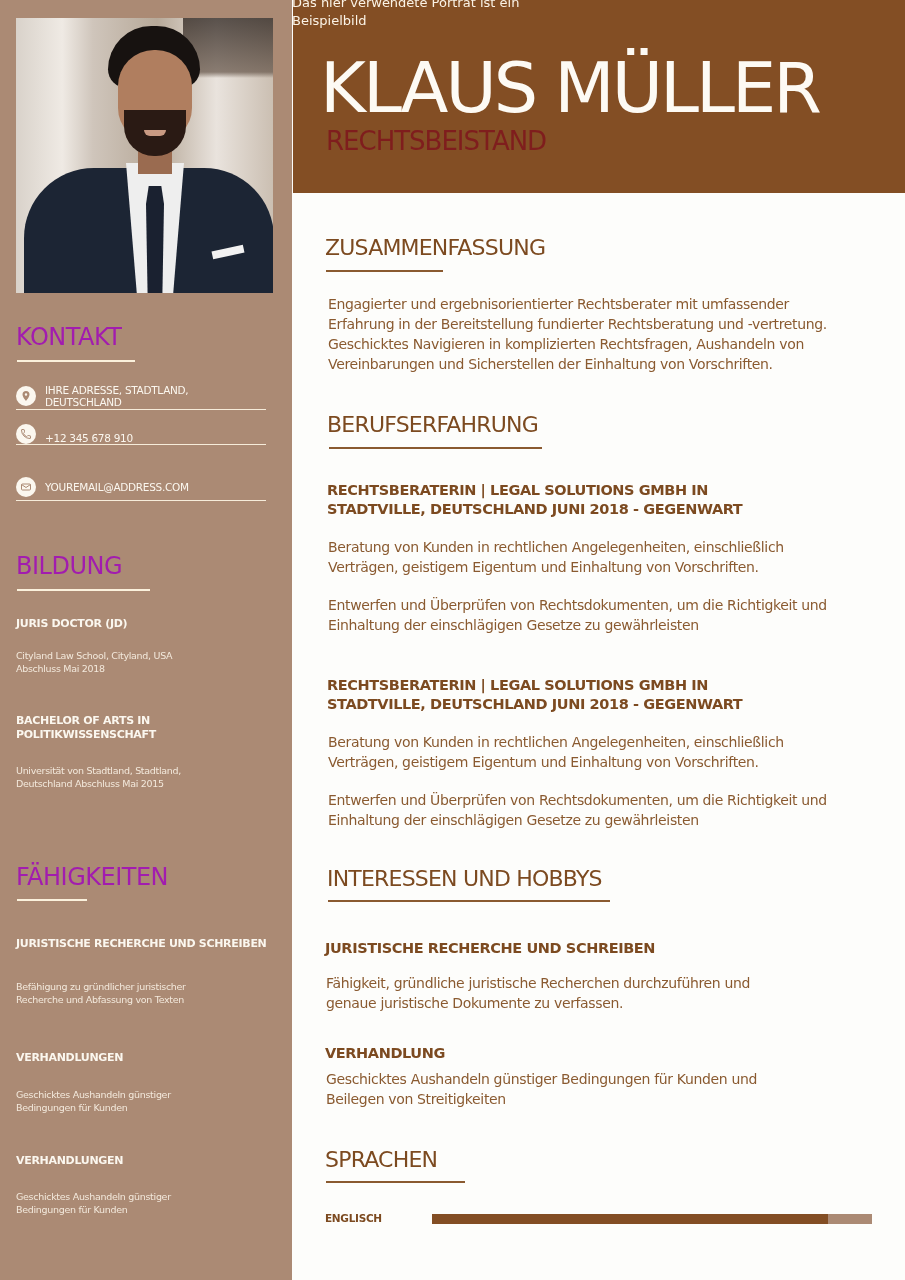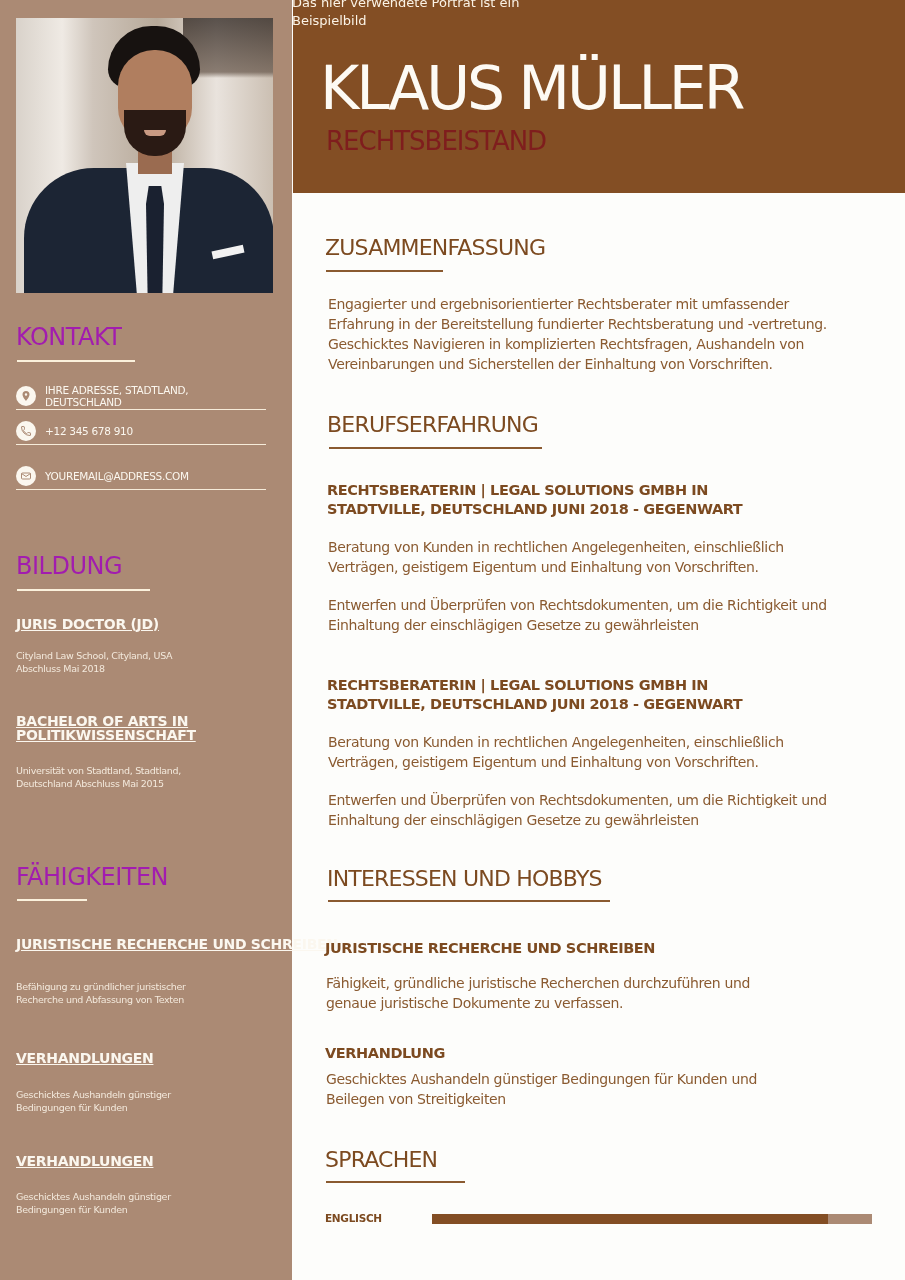--- a/index.html
+++ b/index.html
@@ -18,26 +18,26 @@
   .photo .suit { position:absolute; left:8px; top:150px; width:250px; height:140px; border-radius:70px 70px 0 0; background:#1c2534; }
   .photo .shirt { position:absolute; left:110px; top:145px; width:58px; height:140px; background:#eeeeee; clip-path: polygon(0 0,100% 0,80% 100%,20% 100%); }
   .photo .tie { position:absolute; left:130px; top:168px; width:18px; height:120px; background:#1a2130; clip-path: polygon(15% 0,85% 0,100% 15%,90% 100%,10% 100%,0 15%); }
   .photo .pocket { position:absolute; left:196px; top:230px; width:32px; height:8px; background:#f2f2f2; transform: rotate(-12deg); }
 
   .side-h { position: absolute; left: 16px; color: #a21caf; font-size: 24px; font-family: "DejaVu Sans", sans-serif; letter-spacing: -0.5px; }
   .side-rule { position: absolute; left: 17px; height: 2px; background: #fbf1dc; }
   .contact-row { position: absolute; left: 16px; width: 250px; height: 28px; border-bottom: 1.5px solid #f6ecda; display: flex; align-items: center; }
   .c-icon { width: 20px; height: 20px; border-radius: 50%; background: #fbf7ef; display: flex; align-items: center; justify-content: center; margin-right: 9px; flex-shrink: 0; }
   .c-text { color: #fbf7ef; font-size: 10.5px; font-family: "DejaVu Sans", sans-serif; letter-spacing: -0.3px; }
-  .side-bold { position: absolute; left: 16px; color: #fbf7ef; font-size: 14px; font-weight: bold; font-family: "DejaVu Sans", sans-serif; letter-spacing: -0.3px; line-height: 14px; text-decoration: underline; }
+  .side-bold { position: absolute; left: 16px; color: #fbf7ef; font-size: 11px; font-weight: bold; font-family: "DejaVu Sans", sans-serif; letter-spacing: -0.3px; line-height: 14px; }
   .side-small { position: absolute; left: 16px; width: 250px; color: #f3e9dc; font-size: 9.5px; font-family: "DejaVu Sans", sans-serif; letter-spacing: -0.3px; line-height: 13px; }
 
   .header { position: absolute; left: 293px; top: 0; width: 612px; height: 193px; background: #834e24; }
   .disclaimer { position: absolute; left: 292px; top: -6px; width: 240px; color: #fbf3e6; font-size: 13px; line-height: 18px; font-family: "DejaVu Sans", sans-serif; z-index: 2; }
-  .name { position: absolute; left: 320px; top: 46px; color: #fdfaf4; font-size: 60px; font-family: "DejaVu Sans", sans-serif; letter-spacing: -3px; line-height: 84px; white-space: nowrap; }
+  .name { position: absolute; left: 320px; top: 46px; color: #fdfaf4; font-size: 70px; font-family: "DejaVu Sans", sans-serif; letter-spacing: -3px; line-height: 84px; white-space: nowrap; }
   .subtitle { position: absolute; left: 326px; top: 126px; color: #7f1d1d; font-size: 26px; font-family: "DejaVu Sans", sans-serif; letter-spacing: -1px; }
 
   .main-h { position: absolute; color: #7c4a20; font-size: 22px; font-family: "DejaVu Sans", sans-serif; letter-spacing: -0.8px; }
   .main-rule { position: absolute; height: 2px; background: #8a5a30; }
   .para { position: absolute; color: #8a5a30; font-size: 14px; line-height: 20px; font-family: "DejaVu Sans", sans-serif; letter-spacing: -0.35px; }
   .job-title { position: absolute; color: #7c4a20; font-size: 14.5px; font-weight: bold; line-height: 19px; font-family: "DejaVu Sans", sans-serif; letter-spacing: -0.4px; }
   .lang-label { position: absolute; left: 325px; top: 1212px; color: #7c4a20; font-size: 10.5px; font-weight: bold; font-family: "DejaVu Sans", sans-serif; letter-spacing: -0.3px; }
   .lang-track { position: absolute; left: 432px; top: 1214px; width: 440px; height: 10px; background: #ab8a74; }
   .lang-fill { height: 100%; background: #834e24; }
 </style>
@@ -63,29 +63,29 @@
 <div class="side-rule" style="top:360px; width:118px;"></div>
 
 <div class="contact-row" style="top:382px;">
   <span class="c-icon">
     <svg width="12" height="12" viewBox="0 0 24 24">
         <path d="M12 2a7 7 0 0 0-7 7c0 5 7 13 7 13s7-8 7-13a7 7 0 0 0-7-7zm0 9.5A2.5 2.5 0 1 1 12 6.5a2.5 2.5 0 0 1 0 5z" fill="#ab8a74"></path>
       </svg>
   </span>
   <span class="c-text">IHRE ADRESSE, STADTLAND, DEUTSCHLAND</span>
 </div>
-<div class="contact-row" style="top:417px;">
+<div class="contact-row" style="top:417px;align-items:flex-end;">
   <span class="c-icon">
     <svg width="12" height="12" viewBox="0 0 24 24">
         <path d="M6.6 10.8a15 15 0 0 0 6.6 6.6l2.2-2.2a1 1 0 0 1 1-.25 11.4 11.4 0 0 0 3.6.57 1 1 0 0 1 1 1V20a1 1 0 0 1-1 1A17 17 0 0 1 3 4a1 1 0 0 1 1-1h3.5a1 1 0 0 1 1 1c0 1.25.2 2.45.57 3.57a1 1 0 0 1-.25 1z" fill="none" stroke="#ab8a74" stroke-width="2"></path>
       </svg>
   </span>
   <span class="c-text">+12 345 678 910</span>
 </div>
-<div class="contact-row" style="top:462px;">
+<div class="contact-row" style="top:473px;">
   <span class="c-icon">
     <svg width="12" height="12" viewBox="0 0 24 24">
         <rect x="3" y="6" width="18" height="12" rx="2" fill="none" stroke="#ab8a74" stroke-width="2"></rect>
         <path d="M3 7l9 6 9-6" fill="none" stroke="#ab8a74" stroke-width="2"></path>
       </svg>
   </span>
   <span class="c-text">YOUREMAIL@ADDRESS.COM</span>
 </div>
 
 <div class="side-h" style="top:552px;text-align:center;">BILDUNG</div>

